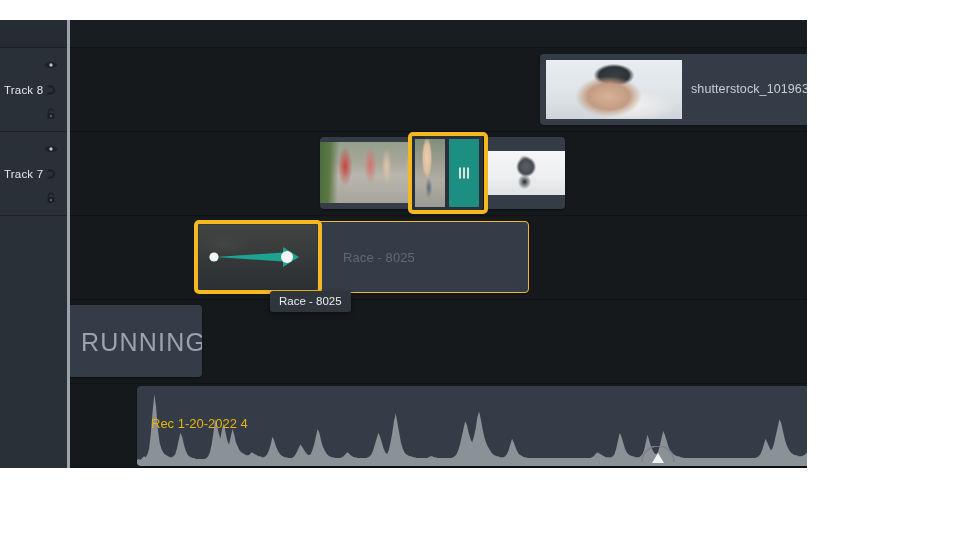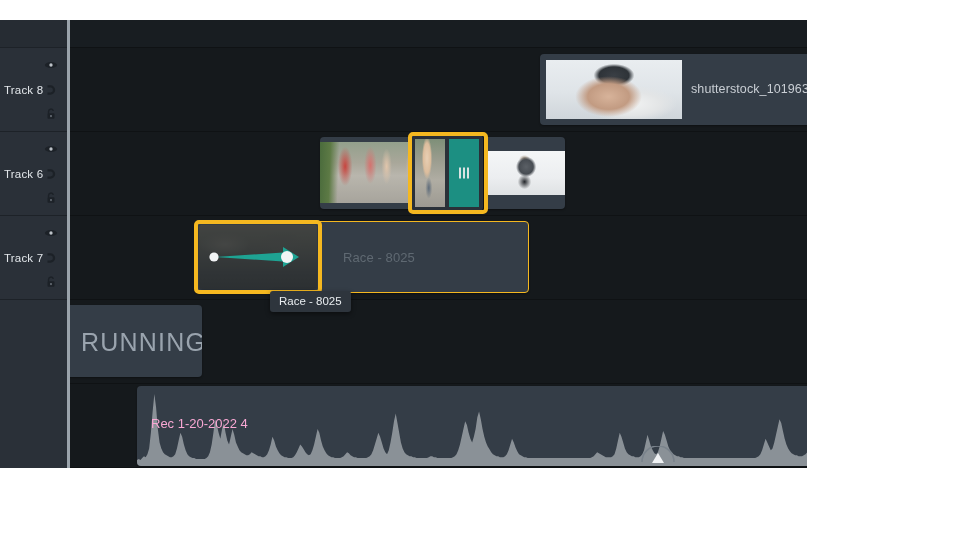--- a/index.html
+++ b/index.html
@@ -174,21 +174,21 @@
     font-size: 11.5px; color: #8e98a2;
     font-weight: 300; letter-spacing: .25px;
     white-space: nowrap;
   }
 
   
   .audio-clip { background: #343d47; }
   .wave { position: absolute; left: 0; bottom: 0; width: 100%; height: 100%; display: block; }
   .audio-title {
     position: absolute; left: 14px; top: 30px;
-    font-size: 13px; color: #f9a8d4;
+    font-size: 13px; color: #eab308;
     z-index: 3; white-space: nowrap;
   }
   .fade-marker { position: absolute; z-index: 4; }
 </style>
 </head>
 <body>
 
 <div id="app">
 
   <div id="timeline">
@@ -215,43 +215,20 @@
             <svg viewBox="0 0 16 16" width="14" height="14">
                 <path d="M5.2 7V5.2a2.8 2.8 0 0 1 5.2-1.4" stroke="#1b2026" stroke-width="1.7" fill="none" stroke-linecap="round"></path>
                 <rect x="4" y="7" width="8" height="6.4" rx="1" fill="#1b2026"></rect>
                 <rect x="7.3" y="9" width="1.4" height="2.6" rx=".7" fill="#8d959e"></rect>
               </svg>
           </span>
         </div>
       </div>
 
 
-      <div class="track-head">
-        <span class="track-head-label">Track 6</span>
-        <div class="head-icons">
-          <span class="head-icon">
-            <svg viewBox="0 0 16 16" width="14" height="14">
-                <ellipse cx="8" cy="8" rx="7" ry="3.4" fill="#1b2026"></ellipse>
-                <circle cx="8" cy="8" r="1.9" fill="#c9ced4"></circle>
-              </svg>
-          </span>
-          <span class="head-icon">
-            <svg viewBox="0 0 16 16" width="14" height="14">
-                <path d="M4 2.6h3.4a5.4 5.4 0 0 1 0 10.8H4v-2.6h3.4a2.8 2.8 0 0 0 0-5.6H4z" fill="#1b2026"></path>
-              </svg>
-          </span>
-          <span class="head-icon">
-            <svg viewBox="0 0 16 16" width="14" height="14">
-                <path d="M5.2 7V5.2a2.8 2.8 0 0 1 5.2-1.4" stroke="#1b2026" stroke-width="1.7" fill="none" stroke-linecap="round"></path>
-                <rect x="4" y="7" width="8" height="6.4" rx="1" fill="#1b2026"></rect>
-                <rect x="7.3" y="9" width="1.4" height="2.6" rx=".7" fill="#8d959e"></rect>
-              </svg>
-          </span>
-        </div>
-      </div>
 
       <div class="track-head">
         <span class="track-head-label">Track 7</span>
         <div class="head-icons">
           <span class="head-icon">
             <svg viewBox="0 0 16 16" width="14" height="14">
                 <ellipse cx="8" cy="8" rx="7" ry="3.4" fill="#1b2026"></ellipse>
                 <circle cx="8" cy="8" r="1.9" fill="#c9ced4"></circle>
               </svg>
           </span>

